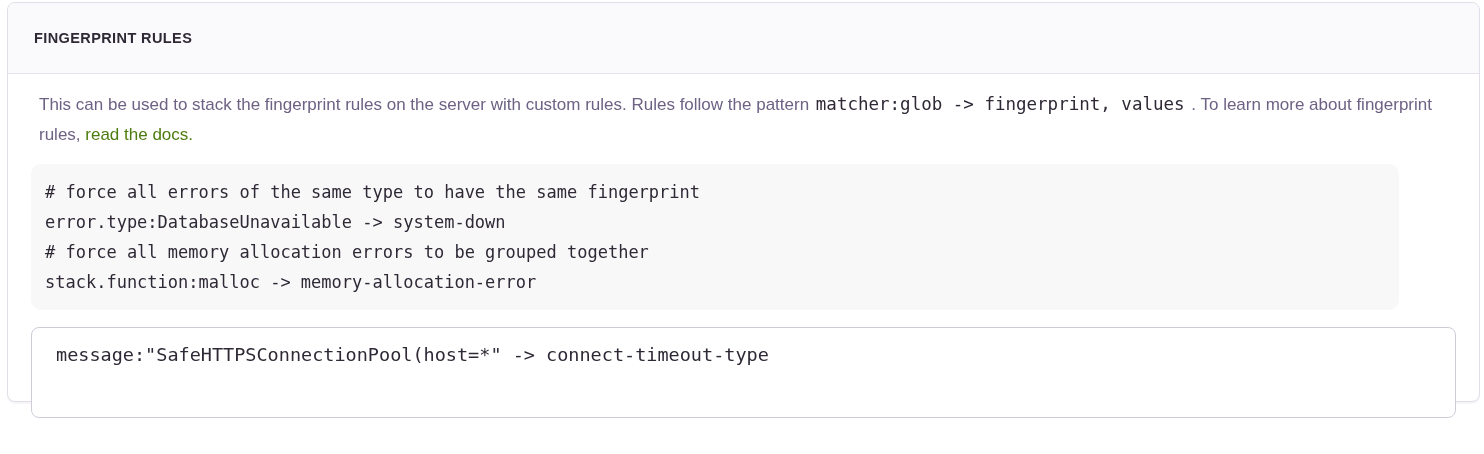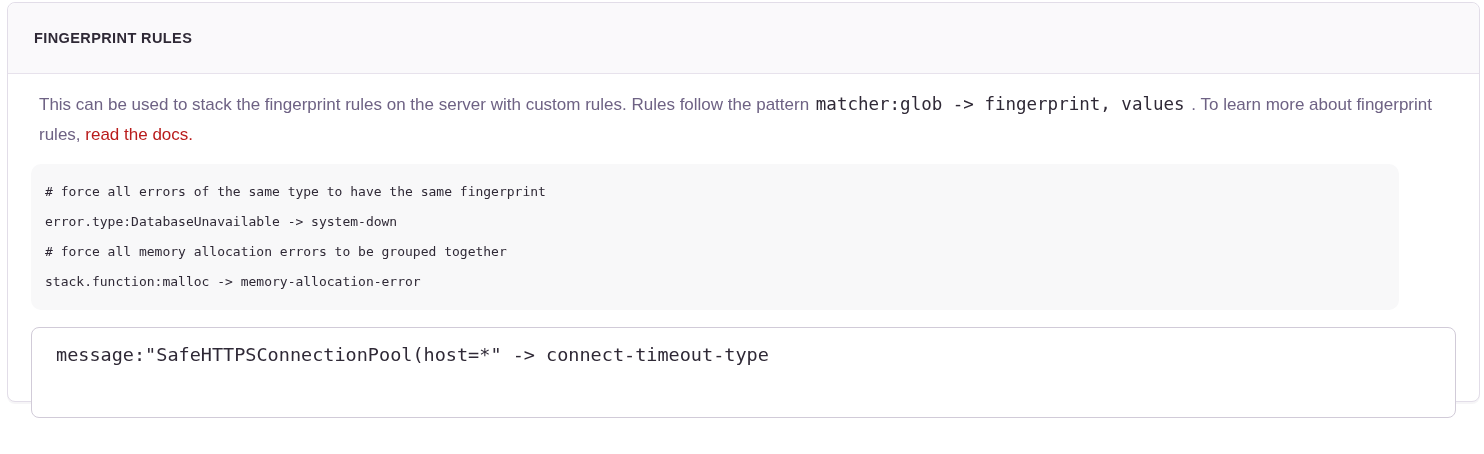--- a/index.html
+++ b/index.html
@@ -51,32 +51,32 @@
     line-height: 30px;
     color: #6e6284;
   }
   .inline-code {
     font-family: "DejaVu Sans Mono", monospace;
     font-size: 17.5px;
     color: #2f2936;
     margin: 0 2px;
   }
   .docs-link {
-    color: #b91c1c;
+    color: #4d7c0f;
     text-decoration: none;
     cursor: pointer;
     text-align: center;
   }
   .example-block {
     margin: 0 57px 17px 0;
     padding: 13px 14px;
     background: #f8f8f9;
     border-radius: 10px;
     font-family: "DejaVu Sans Mono", monospace;
-    font-size: 13px;
+    font-size: 17px;
     line-height: 30px;
     color: #2f2936;
     white-space: pre;
     overflow: hidden;
   }
   .rules-textarea {
     display: block;
     width: 100%;
     height: 91px;
     padding: 12px 24px;

